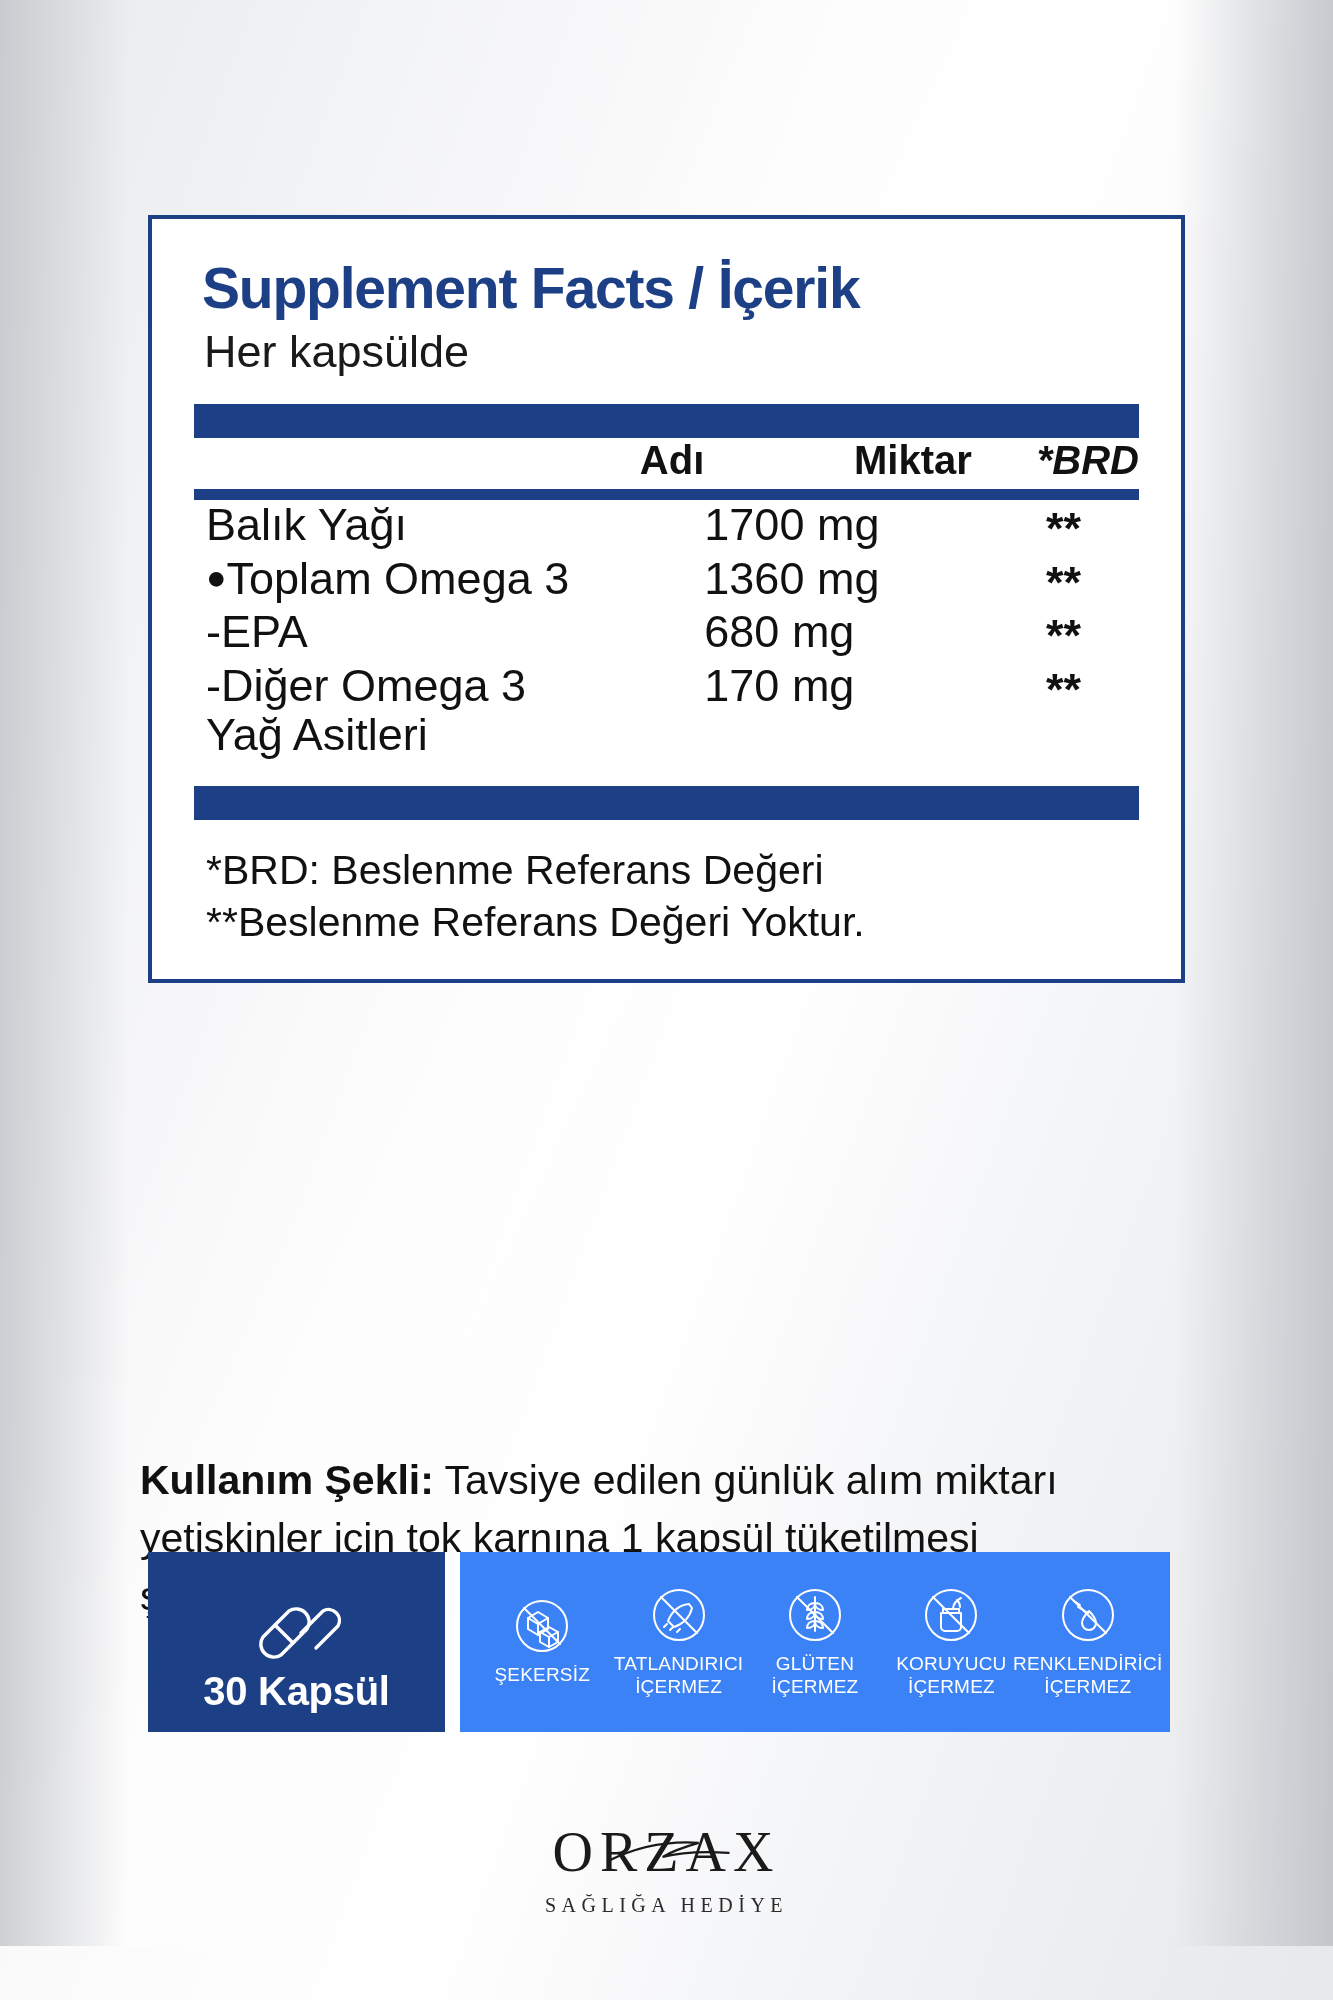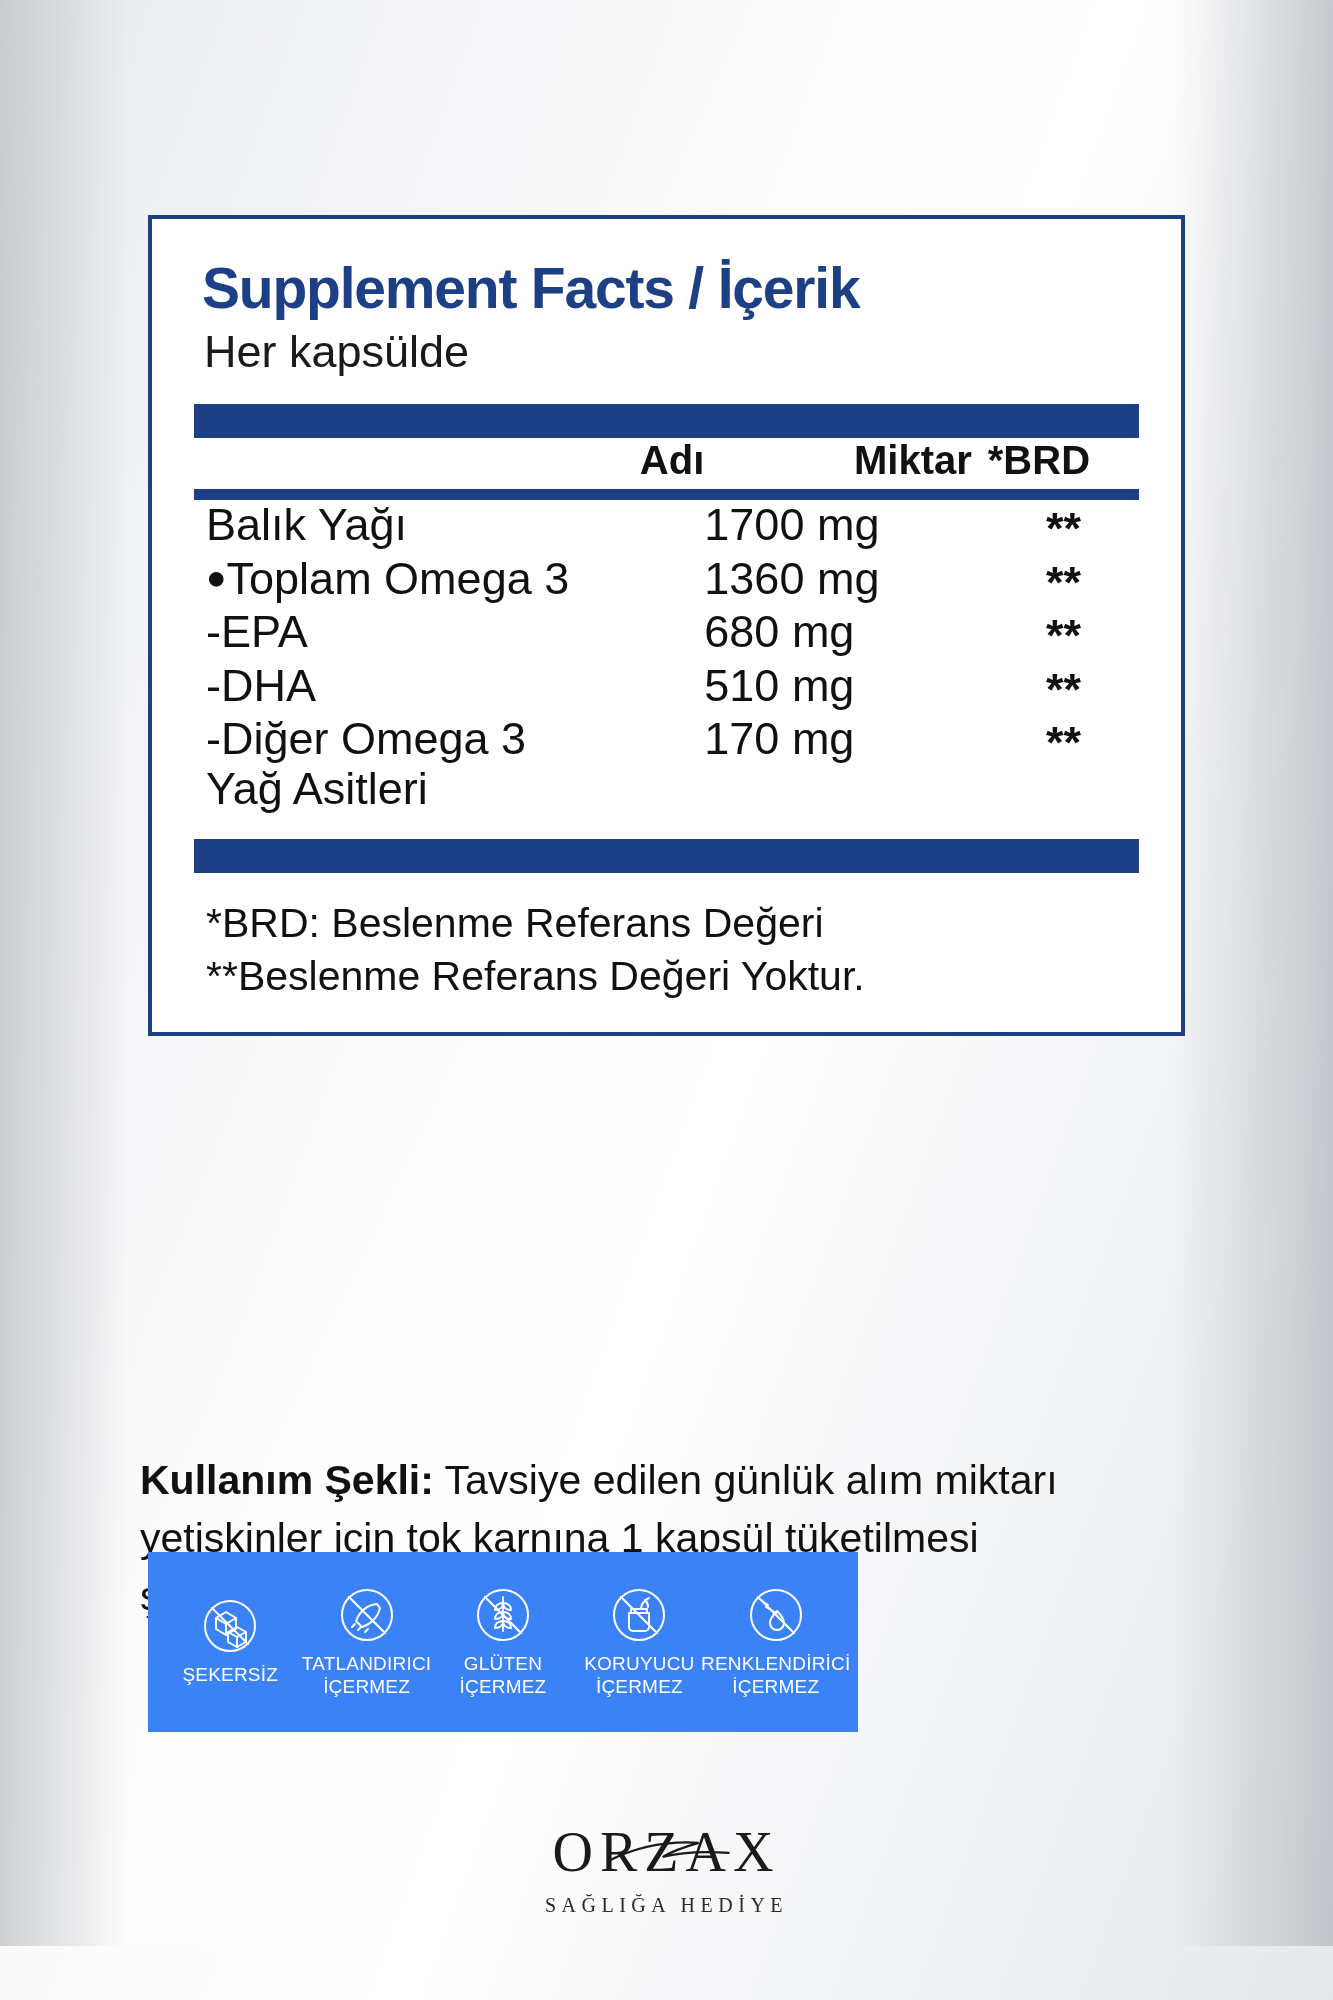--- a/index.html
+++ b/index.html
@@ -98,21 +98,21 @@
   .col-brd   { width: 16%; }
 
   .head-row th {
     font-size: 40px;
     font-weight: bold;
     color: #111111;
     padding: 22px 0 16px 0;
   }
   .head-name { text-align: right;  padding-left: 12px !important; }
   .head-amt  { text-align: right; padding-right: 16px !important; }
-  .head-brd  { text-align: left; }
+  .head-brd  { text-align: right; font-style: italic; }
 
   .body-row td {
     font-size: 45px;
     color: #111111;
     padding: 9px 0 9px 0;
     line-height: 1.1;
     vertical-align: top;
   }
   .cell-name { text-align: left; padding-left: 12px !important; white-space: pre-line; }
   .cell-amt  { padding-right: 16px !important; white-space: nowrap; }
@@ -290,45 +290,52 @@
           <td class="cell-name"><span class="bullet-dot">●</span><span>Toplam Omega 3</span></td>
           <td class="cell-amt">1360 mg</td>
           <td class="cell-brd">**</td>
         </tr>
         <tr class="body-row">
           <td class="cell-name"><span class="bullet-dot"></span><span>-EPA</span></td>
           <td class="cell-amt">680 mg</td>
           <td class="cell-brd">**</td>
         </tr>
         <tr class="body-row">
-          <td class="cell-name"><span class="bullet-dot"></span><span>-DHA</span></td>
-          <td class="cell-amt">510 mg</td>
-          <td class="cell-brd">**</td>
-        </tr>
-        <tr class="body-row">
           <td class="cell-name"><span class="bullet-dot"></span><span>-Diğer Omega 3
 Yağ Asitleri</span></td>
           <td class="cell-amt">170 mg</td>
           <td class="cell-brd">**</td>
         </tr>
       </tbody>
     </table>
 
     <div class="bar-bottom"></div>
 
     <div class="facts-notes">
       <div>*BRD: Beslenme Referans Değeri</div>
       <div>**Beslenme Referans Değeri Yoktur.</div>
     </div>
   </section>
 
   <p class="usage"><b>Kullanım Şekli:</b><span> Tavsiye edilen günlük alım miktarı yetişkinler için tok karnına 1 kapsül tüketilmesi şeklindedir.</span></p>
 
   <div class="badges">
 
+    <div class="capsule-box">
+      <span class="cap-icon">
+        <svg width="96" height="62" viewBox="0 0 96 62" fill="none" xmlns="http://www.w3.org/2000/svg">
+          <g stroke="#ffffff" stroke-width="3.4" stroke-linejoin="round" stroke-linecap="round">
+            <path d="M14 40 L40 14 a13 13 0 0 1 18 18 L32 58 a13 13 0 0 1 -18 -18 Z"></path>
+            <path d="M26 28 L44 46"></path>
+            <path d="M50 50 L72 28 a11 11 0 0 1 15 15 L65 65" transform="translate(2,-14)"></path>
+          </g>
+        </svg>
+      </span>
+      <span class="capsule-label">30 Kapsül</span>
+    </div>
 
     <div class="free-box">
 
       <div class="free-item">
         <span class="ic">
           <svg width="56" height="56" viewBox="0 0 56 56" fill="none" xmlns="http://www.w3.org/2000/svg">
             <g stroke="#ffffff" stroke-width="2" stroke-linejoin="round" stroke-linecap="round">
               <path d="M14 20 l10-6 10 6 v11 l-10 6 -10-6z"></path>
               <path d="M14 20 l10 6 10-6M24 26v11"></path>
               <path d="M26 34 l9-5 9 5 v10 l-9 5 -9-5z"></path>

